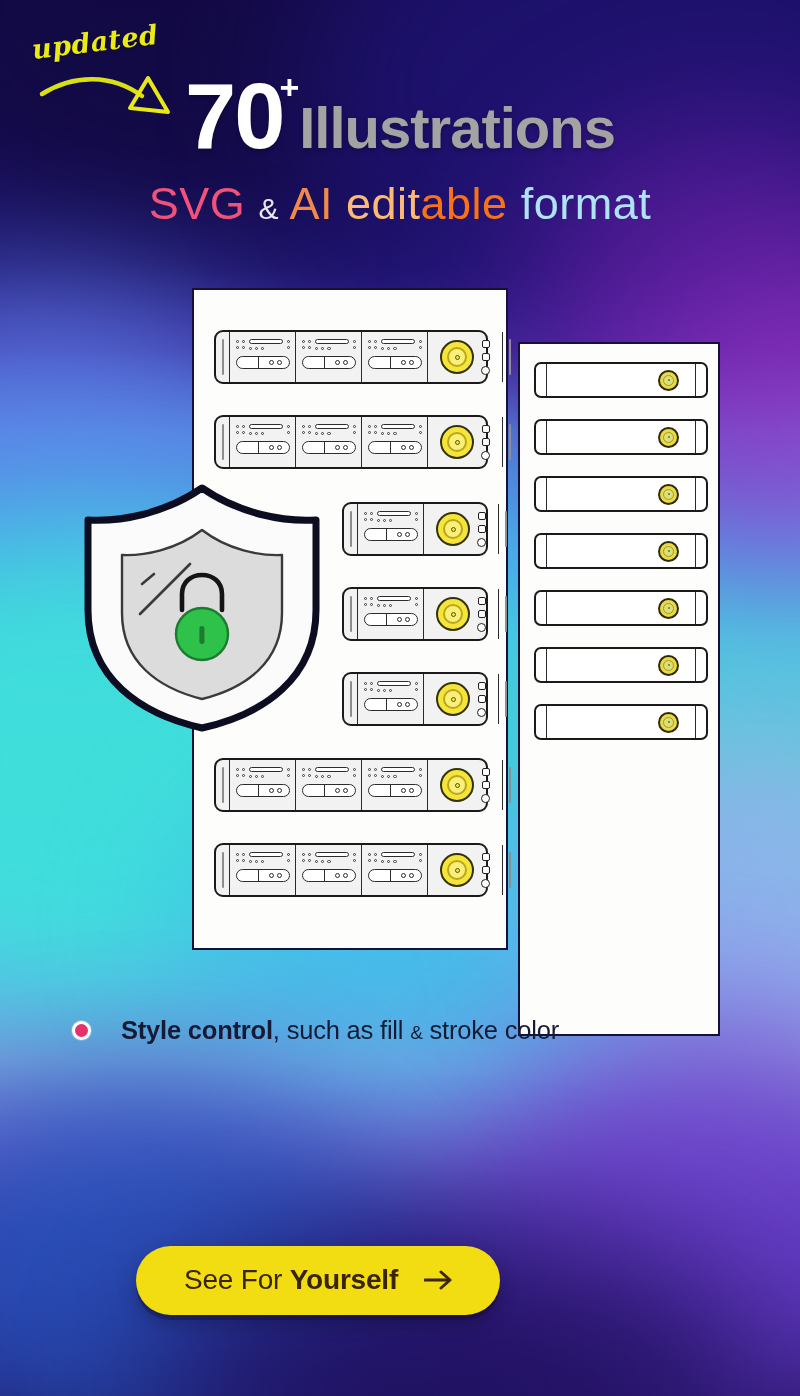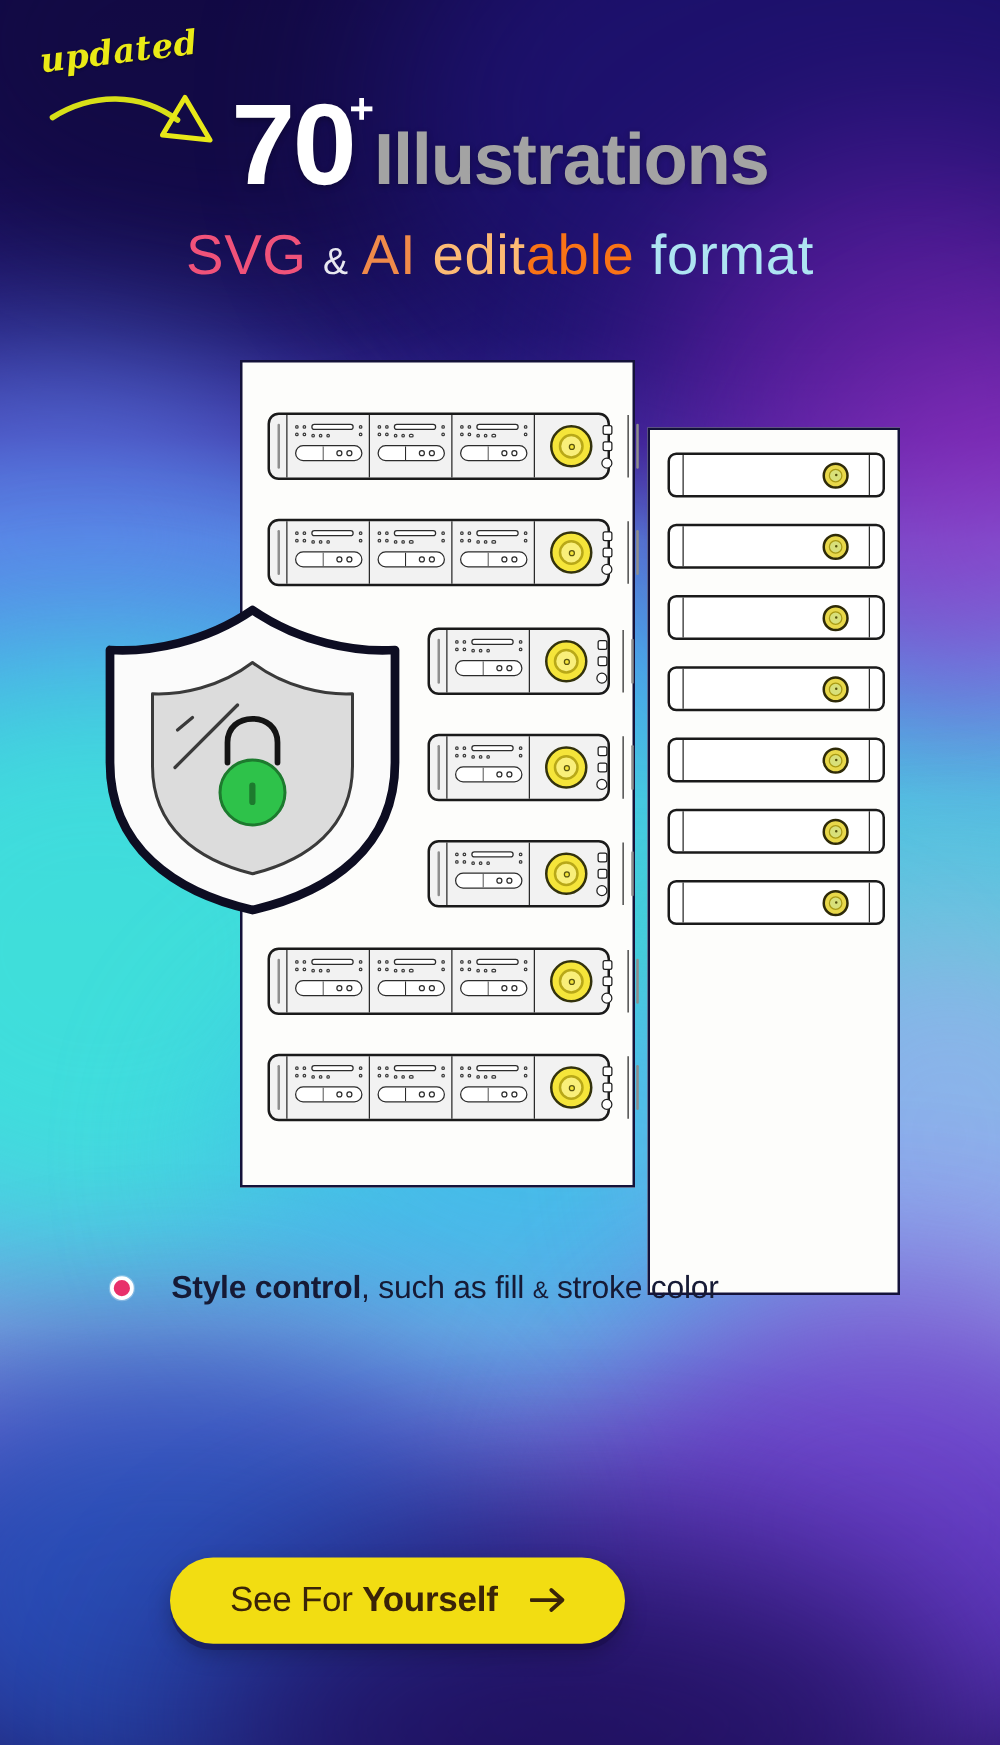--- a/index.html
+++ b/index.html
@@ -187,21 +187,21 @@
   }
   #connector .nub {
     position:absolute; left:2px; top:50px; width:9px; height:9px;
     border-radius:50%; border:1.6px solid #3a3a3a; background:#fff;
   }
 
   
   #shield { position:absolute; left:78px; top:212px; width:248px; height:250px; }
 
   
-  #features { position:absolute; left:0; top:1000px; width:800px;padding-left:16px; }
+  #features { position:absolute; left:0; top:1000px; width:800px; }
   .feat { display:flex; align-items:center; height:60px; padding-left:72px; }
   .bullet {
     width:19px; height:19px; border-radius:50%;
     background:#e8306a; border:3.5px solid #ffffff;
     flex:0 0 19px; margin-right:30px;
     box-shadow:0 0 0 1px rgba(255,255,255,.25);
   }
   .feat-text {
     font-size:25.5px; color:#161a35; letter-spacing:-.2px; white-space:nowrap;
   }

